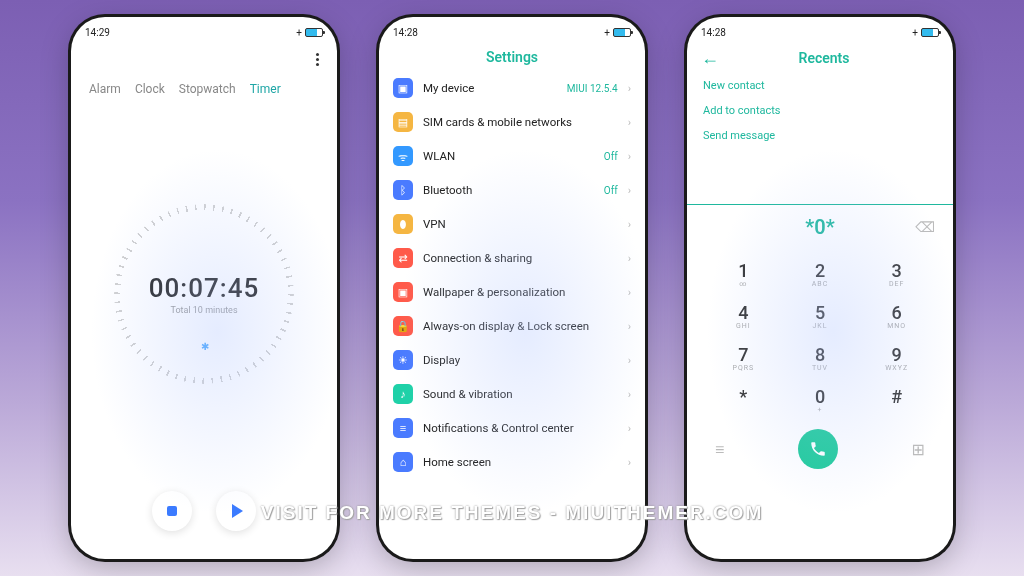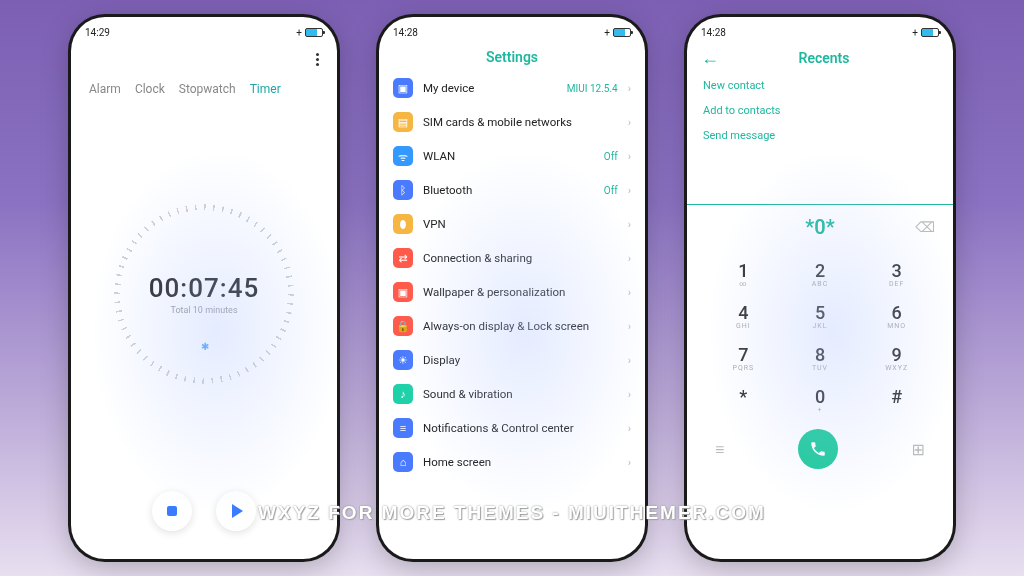--- a/index.html
+++ b/index.html
@@ -297,13 +297,13 @@
     <span class="dial-bot-icon">≡</span>
     <div class="call-btn">
       <svg width="18" height="18" viewBox="0 0 24 24">
           <path d="M6.6 10.8c1.4 2.8 3.8 5.1 6.6 6.6l2.2-2.2c.3-.3.7-.4 1-.2 1.1.4 2.4.6 3.6.6.6 0 1 .4 1 1V20c0 .6-.4 1-1 1C10.6 21 3 13.4 3 4c0-.6.4-1 1-1h3.4c.6 0 1 .4 1 1 0 1.2.2 2.5.6 3.6.1.3 0 .8-.2 1l-2.2 2.2z"></path>
         </svg>
     </div>
     <span class="dial-bot-icon">⊞</span>
   </div>
 </div>
 
-<div class="watermark">WXYZ FOR MORE THEMES - MIUITHEMER.COM</div>
+<div class="watermark">VISIT FOR MORE THEMES - MIUITHEMER.COM</div>
 
 </body></html>

